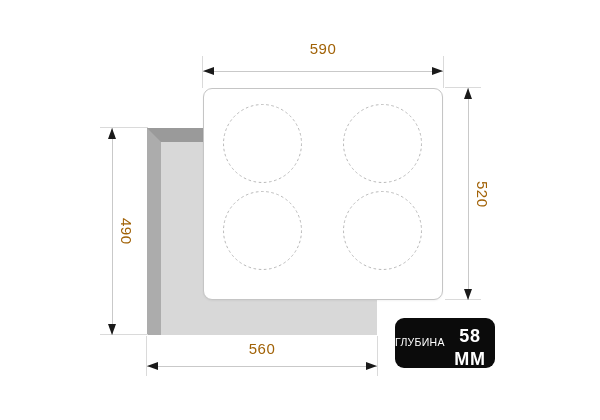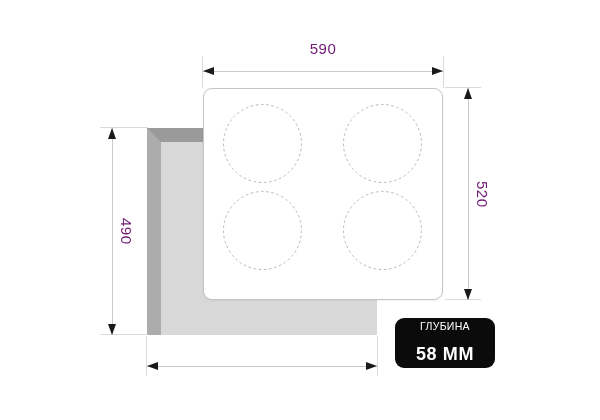--- a/index.html
+++ b/index.html
@@ -23,33 +23,33 @@
   .panel svg{position:absolute;left:0;top:0;}
   
   .dim-line{position:absolute;background:#c9c9c9;}
   .ext-line{position:absolute;background:#dadada;}
   .arr{position:absolute;width:0;height:0;}
   .arr-left {border-top:4px solid transparent;border-bottom:4px solid transparent;border-right:11px solid #1a1a1a;}
   .arr-right{border-top:4px solid transparent;border-bottom:4px solid transparent;border-left:11px solid #1a1a1a;}
   .arr-up   {border-left:4px solid transparent;border-right:4px solid transparent;border-bottom:11px solid #1a1a1a;}
   .arr-down {border-left:4px solid transparent;border-right:4px solid transparent;border-top:11px solid #1a1a1a;}
   .dim-text{
-    position:absolute;color:#701a75;font-size:15px;line-height:1.1;
+    position:absolute;color:#a16207;font-size:15px;line-height:1.1;
     letter-spacing:0.5px;white-space:nowrap;
   }
   .dim-text-h{text-align:center;}
   .dim-text-v{
     writing-mode:vertical-rl;text-orientation:mixed;
     display:flex;align-items:center;justify-content:center;
   }
   
   .badge{
     position:absolute;left:395px;top:318px;width:100px;height:50px;
     box-sizing:border-box;background:#0b0b0b;border-radius:9px;
-    color:#ffffff;display:flex;flex-direction:column;
+    color:#ffffff;display:flex;flex-direction:row;
     align-items:center;justify-content:center;text-align:center;
   }
   .badge-line{font-size:10.5px;line-height:1.25;letter-spacing:0.3px;}
   .badge-strong{font-size:18px;font-weight:700;line-height:1.3;letter-spacing:0.6px;margin-top:10px;}
 </style>
 </head>
 <body>
 
 <div class="stage">
 
@@ -83,19 +83,20 @@
   <div class="dim-line" style="left:112px;top:128px;width:1px;height:207px;"></div>
   <div class="arr arr-up" style="left:108px;top:128px;"></div>
   <div class="arr arr-down" style="left:108px;top:324px;"></div>
   <div class="dim-text dim-text-v" style="left:117px;top:128px;height:207px;">490</div>
 
   <div class="ext-line" style="left:146px;top:336px;width:1px;height:40px;"></div>
   <div class="ext-line" style="left:377px;top:336px;width:1px;height:40px;"></div>
   <div class="dim-line" style="left:147px;top:366px;width:230px;height:1px;"></div>
   <div class="arr arr-left" style="left:147px;top:362px;"></div>
   <div class="arr arr-right" style="left:366px;top:362px;"></div>
+  <div class="dim-text dim-text-h" style="left:147px;top:341px;width:230px;">560</div>
 
   <div class="badge">
     <div class="badge-line">ГЛУБИНА</div>
     <div class="badge-strong">58 ММ</div>
   </div>
 
 </div>
 
 </body></html>

